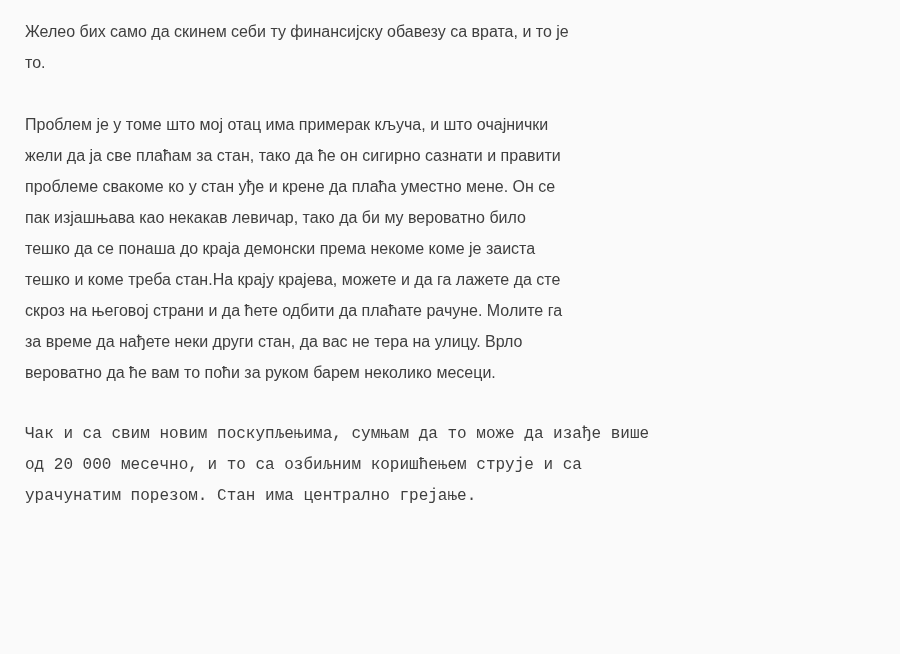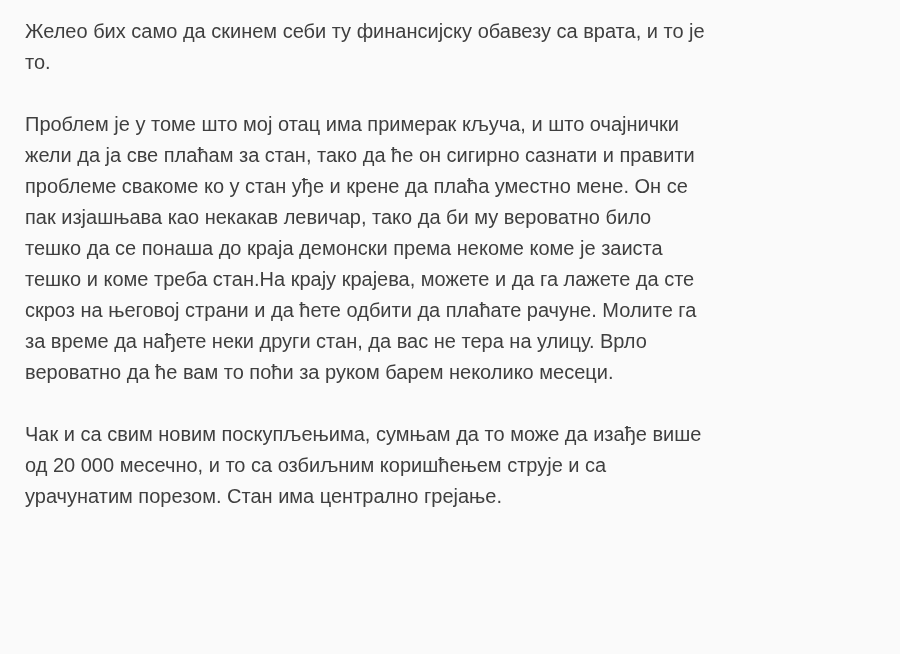--- a/index.html
+++ b/index.html
@@ -8,31 +8,32 @@
     width: 900px;
     height: 654px;
     overflow: hidden;
     background: #fafafa;
   }
   .post-body {
     box-sizing: border-box;
     width: 900px;
     padding: 16px 14px 16px 25px;
     font-family: "Liberation Sans", sans-serif;
-    font-size: 20px;
+    font-size: 16px;
     line-height: 31px;
     color: #3f3f3f;
     -webkit-font-smoothing: antialiased;
   }
   .post-body p {
     margin: 0 0 31px 0;
     white-space: pre-line;
   }
   .post-body p:last-child {
     margin-bottom: 0;
+    font-family: Liberation Mono, monospace;
   }
 </style>
 </head>
 <body style="background: rgb(250, 250, 250);">
 
 <main class="post-body" style="color: rgb(63, 63, 63);">
   <p>Желео бих само да скинем себи ту финансијску обавезу са врата, и то је
 то.</p>
   <p>Проблем је у томе што мој отац има примерак кључа, и што очајнички
 жели да ја све плаћам за стан, тако да ће он сигирно сазнати и правити

